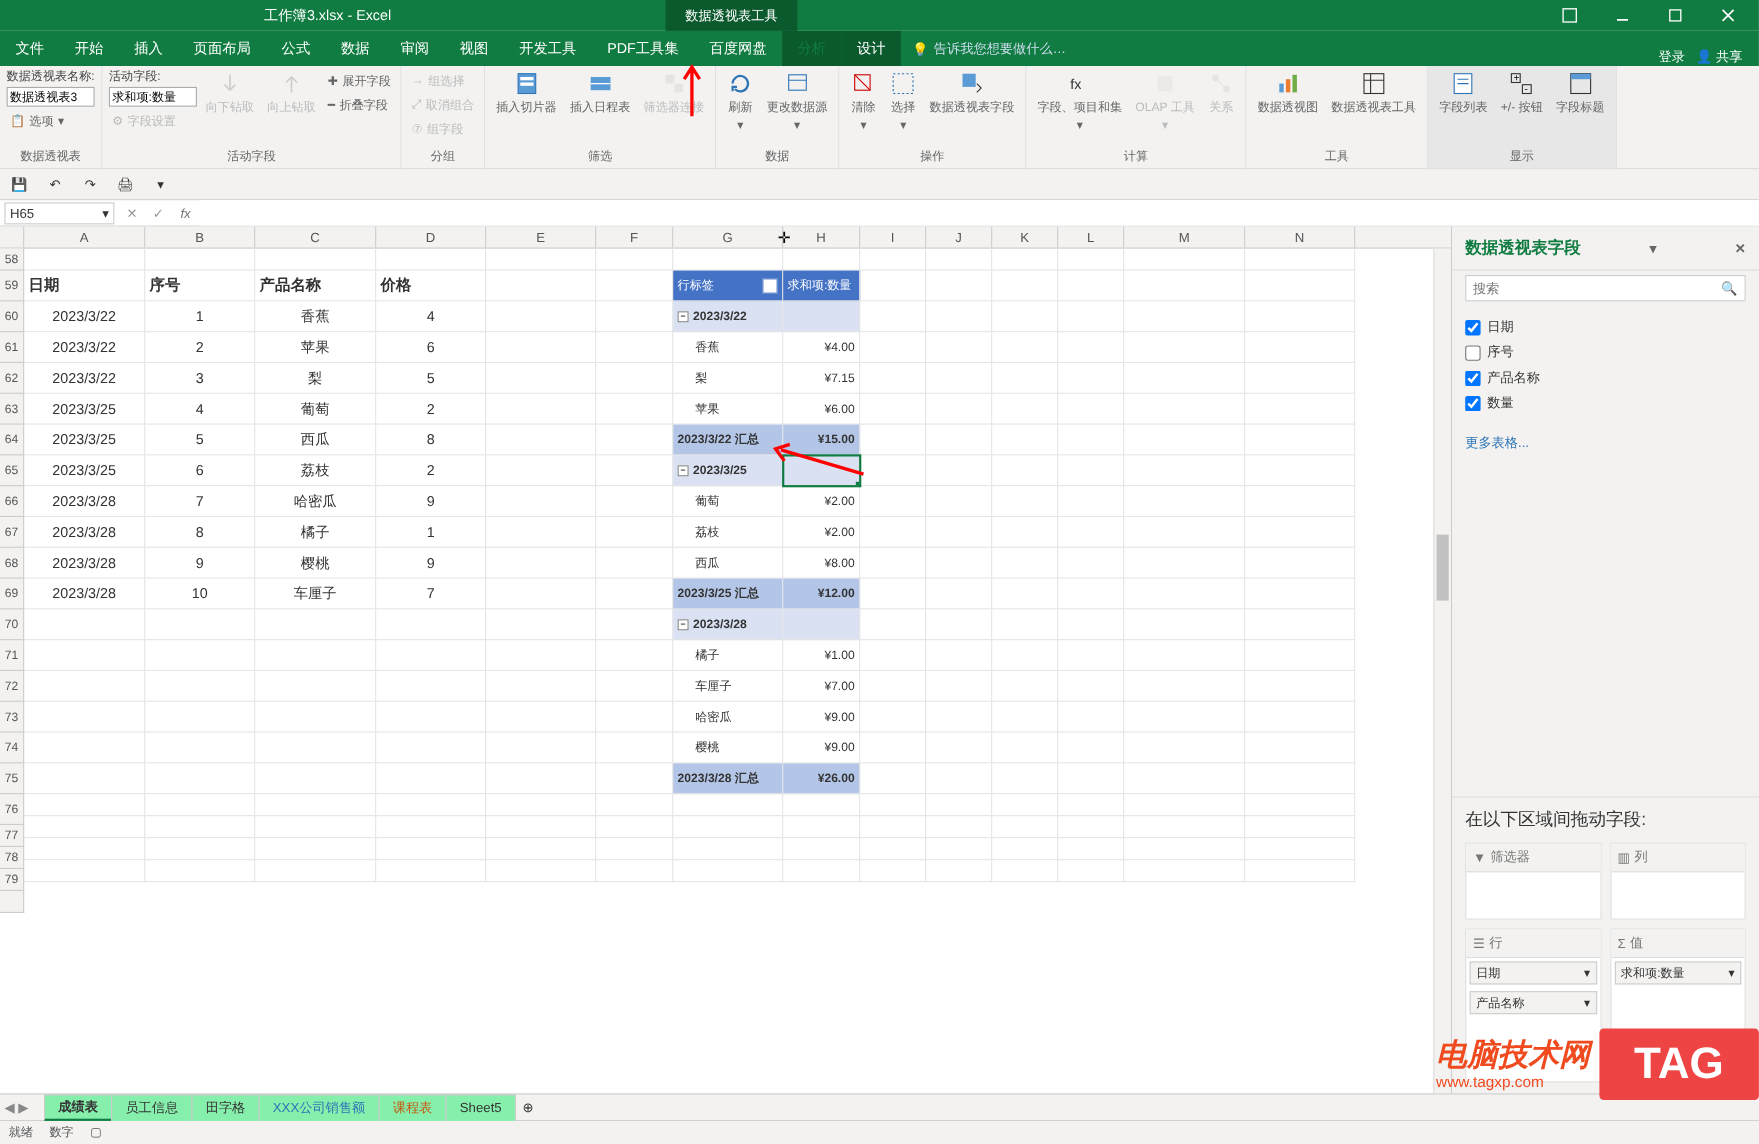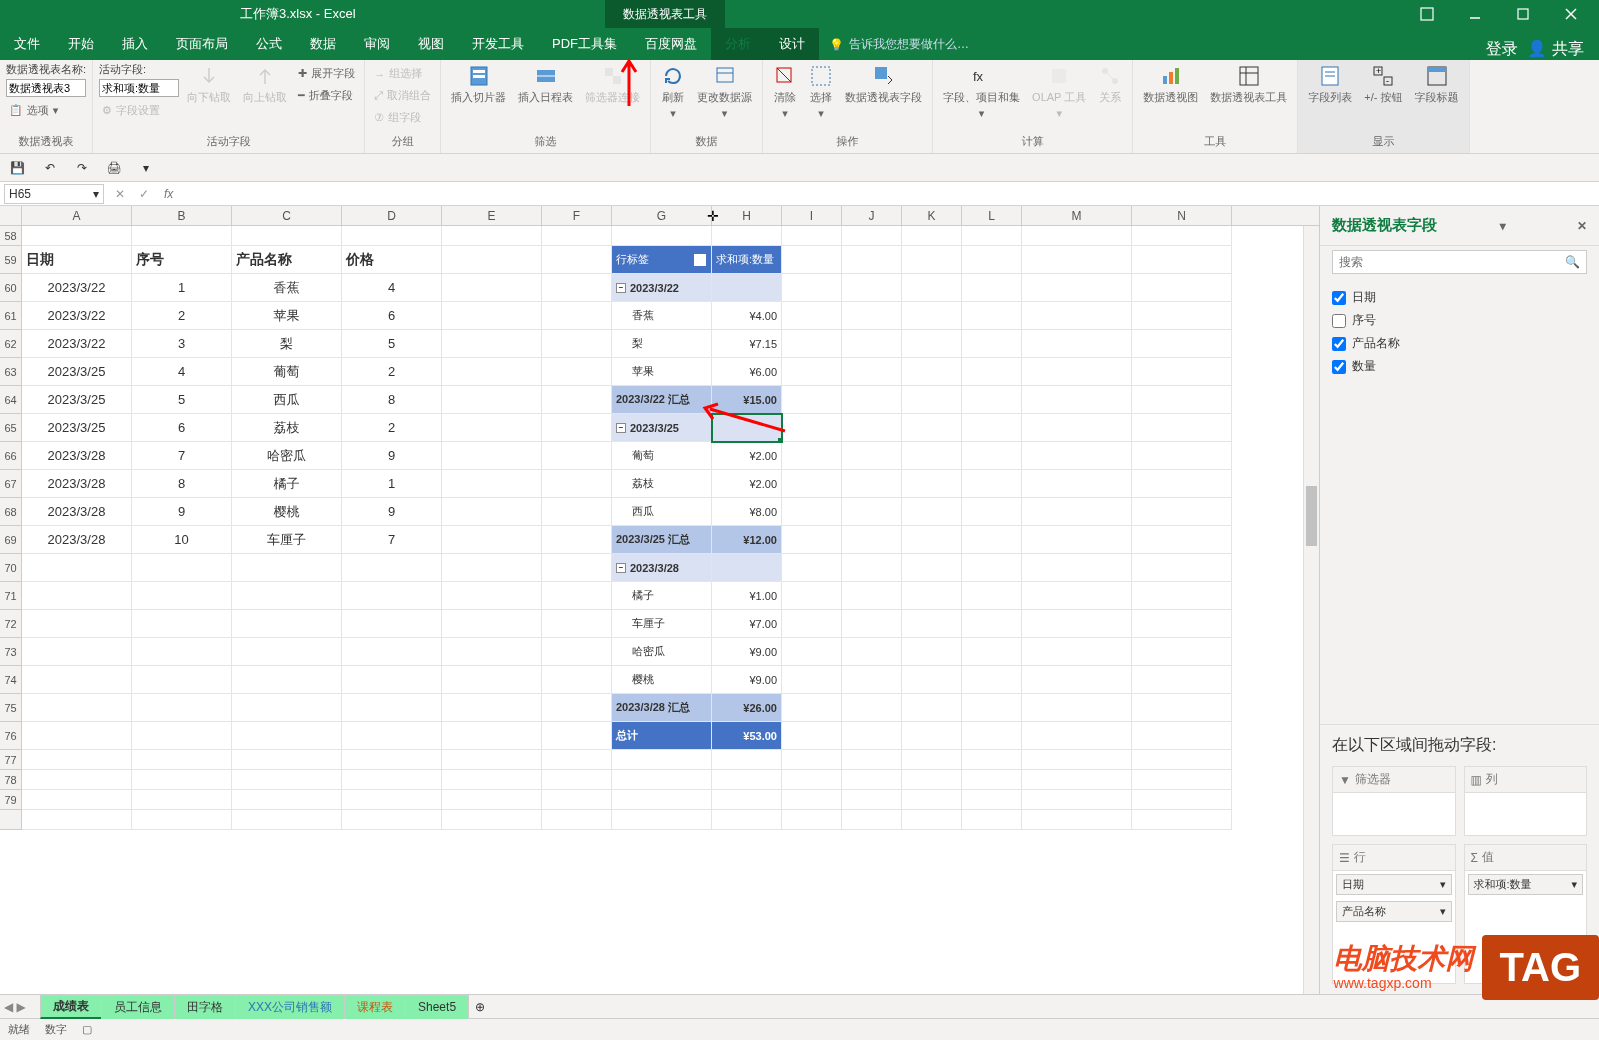--- a/index.html
+++ b/index.html
@@ -8,21 +8,21 @@
 .tb-center{position:absolute;left:240px;font-size:13px}
 .tb-right{margin-left:auto;display:flex;align-items:center;gap:8px;padding-right:8px}
 .tb-btn{width:40px;height:28px;display:flex;align-items:center;justify-content:center}
 .tb-btn svg{stroke:#fff;fill:none}
 .tabbar{height:32px;background:#107c41;display:flex;align-items:flex-end;color:#fff}
 .tool-title{position:absolute;top:0;left:605px;background:#0b5a2e;height:28px;padding:0 18px;display:flex;align-items:center;font-size:12px}
 .tab{padding:7px 14px;font-size:13px;cursor:pointer}
 .tab.active{background:#f3f2f1;color:#107c41}
 .tab.tool{background:#0b5a2e}
 .tellme{color:#cde;font-size:12px;padding:7px 10px;display:flex;align-items:center;gap:5px}
-.sharebar{margin-left:auto;display:flex;align-items:center;gap:10px;padding-right:15px;font-size:16px}
+.sharebar{margin-left:auto;display:flex;align-items:center;gap:10px;padding-right:15px;font-size:12px}
 .ribbon{height:94px;background:#f3f2f1;border-bottom:1px solid #d4d4d4;display:flex}
 .rgrp{border-right:1px solid #e1e1e1;padding:2px 6px;display:flex;flex-direction:column;position:relative}
 .rgrp-body{flex:1;display:flex;align-items:flex-start;gap:4px}
 .rgrp-lbl{text-align:center;font-size:11px;color:#666;padding-bottom:2px}
 .rfield{display:flex;flex-direction:column;gap:2px;font-size:11px}
 .rfield label{color:#444}
 .rfield input{width:80px;height:18px;border:1px solid #ababab;background:#fff;font-size:11px;padding:0 2px}
 .rbtn{display:flex;flex-direction:column;align-items:center;justify-content:flex-start;padding:2px 4px;font-size:11px;color:#666;gap:2px;height:70px}
 .rbtn .ic{width:24px;height:24px;display:flex;align-items:center;justify-content:center}
 .rbtn.dis{color:#bbb}
@@ -83,21 +83,21 @@
 .stabnav{position:absolute;left:4px;display:flex;gap:4px;color:#888}
 .status{height:22px;background:#f3f2f1;border-top:1px solid #ccc;display:flex;align-items:center;font-size:11px;color:#555;padding:0 8px;gap:15px}
 .arrow-red{position:absolute;z-index:50}
 .scrollv{position:absolute;right:0;top:20px;bottom:0;width:16px;background:#f3f2f1;border-left:1px solid #ddd}
 .scrollv .thumb{position:absolute;left:2px;right:2px;top:260px;height:60px;background:#c1c1c1}
 .collapse{width:10px;height:10px;border:1px solid #888;display:inline-flex;align-items:center;justify-content:center;font-size:8px;margin-right:4px;background:#fff;color:#333}
 .cursor-cross{position:absolute;z-index:60;font-size:14px;color:#000}
 .watermark{position:absolute;right:0;bottom:40px;z-index:100;display:flex;align-items:center;gap:8px}
 .watermark .txt{color:#f04a1f;font-size:28px;font-weight:bold;font-style:italic;text-align:right;line-height:1.1}
 .watermark .sub{color:#f04a1f;font-size:14px}
-.watermark .tag{background:#c2410c;color:#fff;font-size:40px;font-weight:bold;padding:10px 18px;border-radius:4px}
+.watermark .tag{background:#ef4444;color:#fff;font-size:40px;font-weight:bold;padding:10px 32px;border-radius:4px}
 .gear{margin-left:auto;border:1px solid #ccc;padding:2px 4px;font-size:11px}
 </style>
 </head>
 <body>
 
 <div class="titlebar">
   <div class="tb-center">工作簿3.xlsx - Excel</div>
   <div class="tool-title">数据透视表工具</div>
   <div class="tb-right">
     <div class="tb-btn">
@@ -735,36 +735,20 @@
             <div class="cell" style="width: 70px;"></div>
             <div class="cell pv-sub" style="width: 100px;">2023/3/28 汇总</div>
             <div class="cell pv-sub c-r" style="width: 70px;">¥26.00</div>
             <div class="cell" style="width: 60px;"></div>
             <div class="cell" style="width: 60px;"></div>
             <div class="cell" style="width: 60px;"></div>
             <div class="cell" style="width: 60px;"></div>
             <div class="cell" style="width: 110px;"></div>
             <div class="cell" style="width: 100px;"></div>
           </div>
-          <div class="row" style="height: 28px;">
-            <div class="cell" style="width: 110px;"></div>
-            <div class="cell" style="width: 100px;"></div>
-            <div class="cell" style="width: 110px;"></div>
-            <div class="cell" style="width: 100px;"></div>
-            <div class="cell" style="width: 100px;"></div>
-            <div class="cell" style="width: 70px;"></div>
-            <div class="cell pv-tot" style="width: 100px;">总计</div>
-            <div class="cell pv-tot c-r" style="width: 70px;">¥53.00</div>
-            <div class="cell" style="width: 60px;"></div>
-            <div class="cell" style="width: 60px;"></div>
-            <div class="cell" style="width: 60px;"></div>
-            <div class="cell" style="width: 60px;"></div>
-            <div class="cell" style="width: 110px;"></div>
-            <div class="cell" style="width: 100px;"></div>
-          </div>
           <div class="row">
             <div class="cell" style="width: 110px;"></div>
             <div class="cell" style="width: 100px;"></div>
             <div class="cell" style="width: 110px;"></div>
             <div class="cell" style="width: 100px;"></div>
             <div class="cell" style="width: 100px;"></div>
             <div class="cell" style="width: 70px;"></div>
             <div class="cell" style="width: 100px;"></div>
             <div class="cell" style="width: 70px;"></div>
             <div class="cell" style="width: 60px;"></div>
@@ -852,20 +836,21 @@
         </div>
         <div class="fld">
           <input type="checkbox" checked="" style="">
           <span>产品名称</span>
         </div>
         <div class="fld">
           <input type="checkbox" checked="" style="">
           <span>数量</span>
         </div>
       </div>
+    <div class="pane-s" style="color:#2e75b6">更多表格...</div>
     <div style="flex:1"></div>
     <div class="drag-lbl">在以下区域间拖动字段:</div>
     <div class="drop-areas">
       <div class="drop">
           <div class="drop-h">
             <span>▼</span>
             <span>筛选器</span>
           </div>
         </div>
       <div class="drop">

